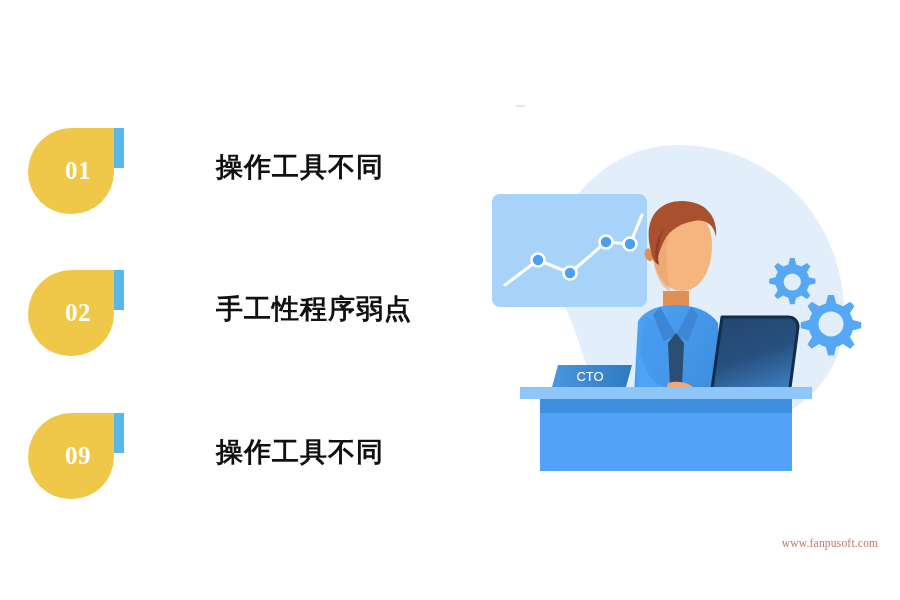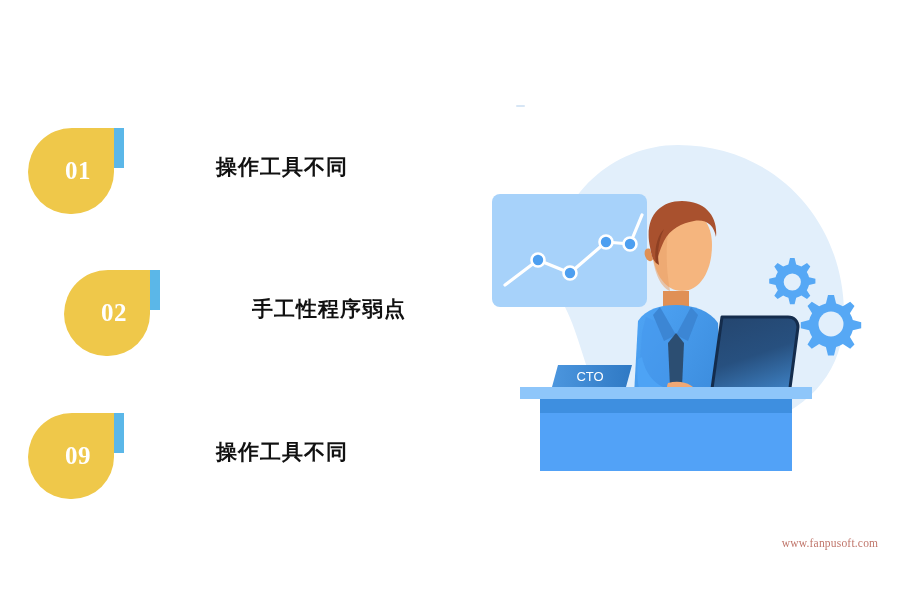--- a/index.html
+++ b/index.html
@@ -27,21 +27,21 @@
     width: 440px;
     height: 600px;
   }
   .list-item {
     position: absolute;
     left: 0;
     width: 440px;
     height: 90px;
   }
   .item-1 { top: 124px; }
-  .item-2 { top: 266px; margin-left: 36px; }
+  .item-2 { top: 266px; }
   .item-3 { top: 409px; }
 
   .badge {
     position: absolute;
     left: 28px;
     top: 4px;
     width: 96px;
     height: 86px;
   }
   
@@ -80,21 +80,21 @@
     padding-left: 14px;
     box-sizing: border-box;
   }
   .item-label {
     position: absolute;
     left: 216px;
     top: 0;
     height: 86px;
     display: flex;
     align-items: center;
-    font-size: 21px;
+    font-size: 27px;
     font-weight: bold;
     color: #111111;
     letter-spacing: 1px;
     white-space: nowrap;
   }
 
   
   .illus {
     position: absolute;
     left: 470px;

